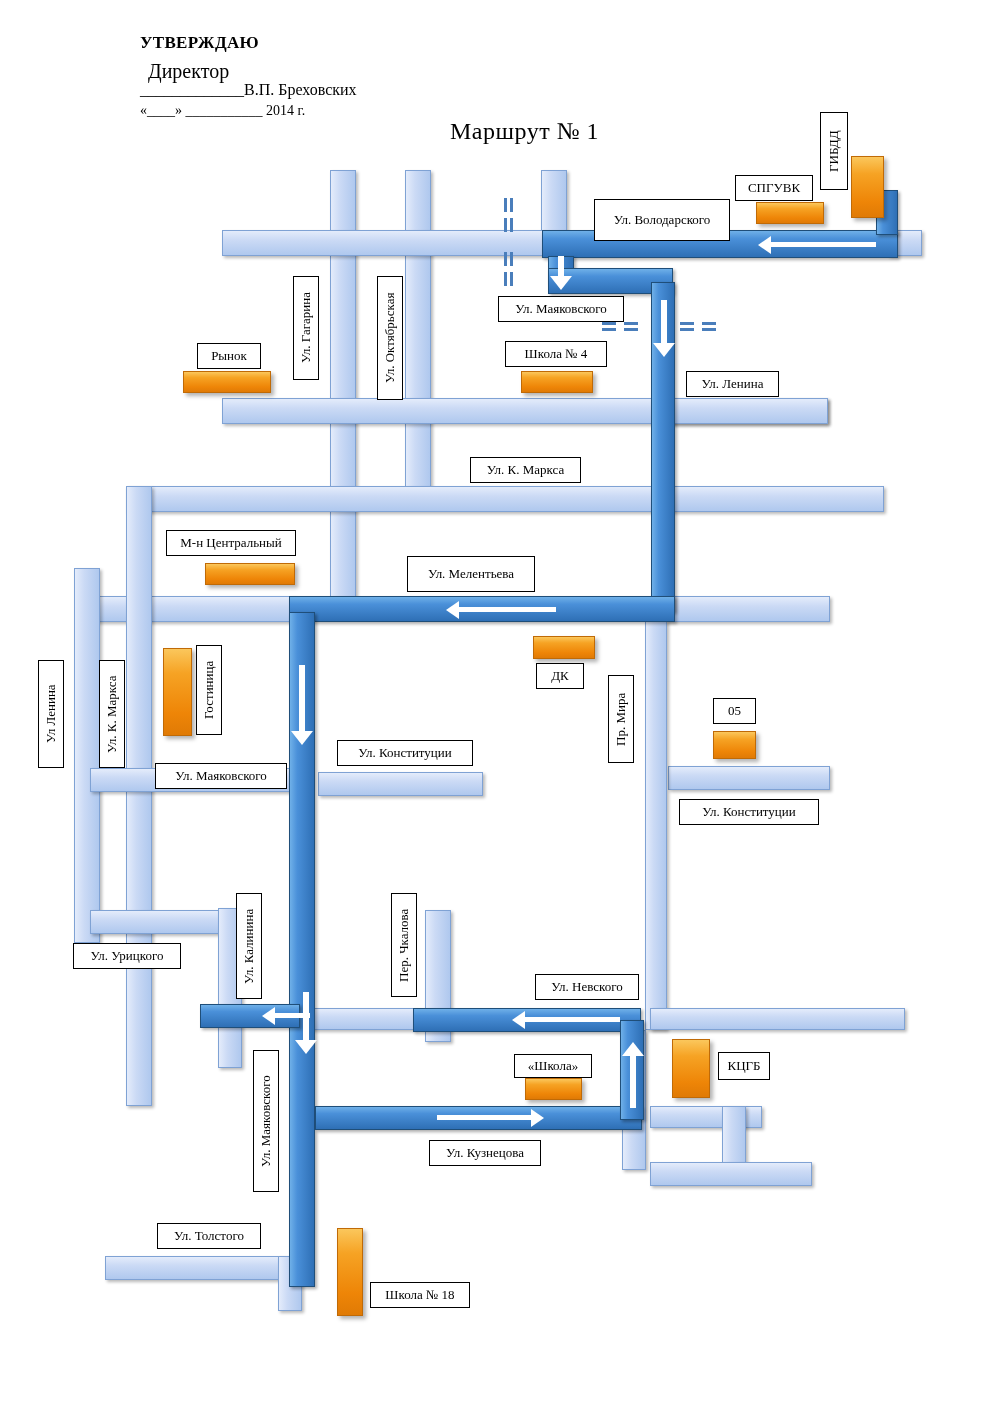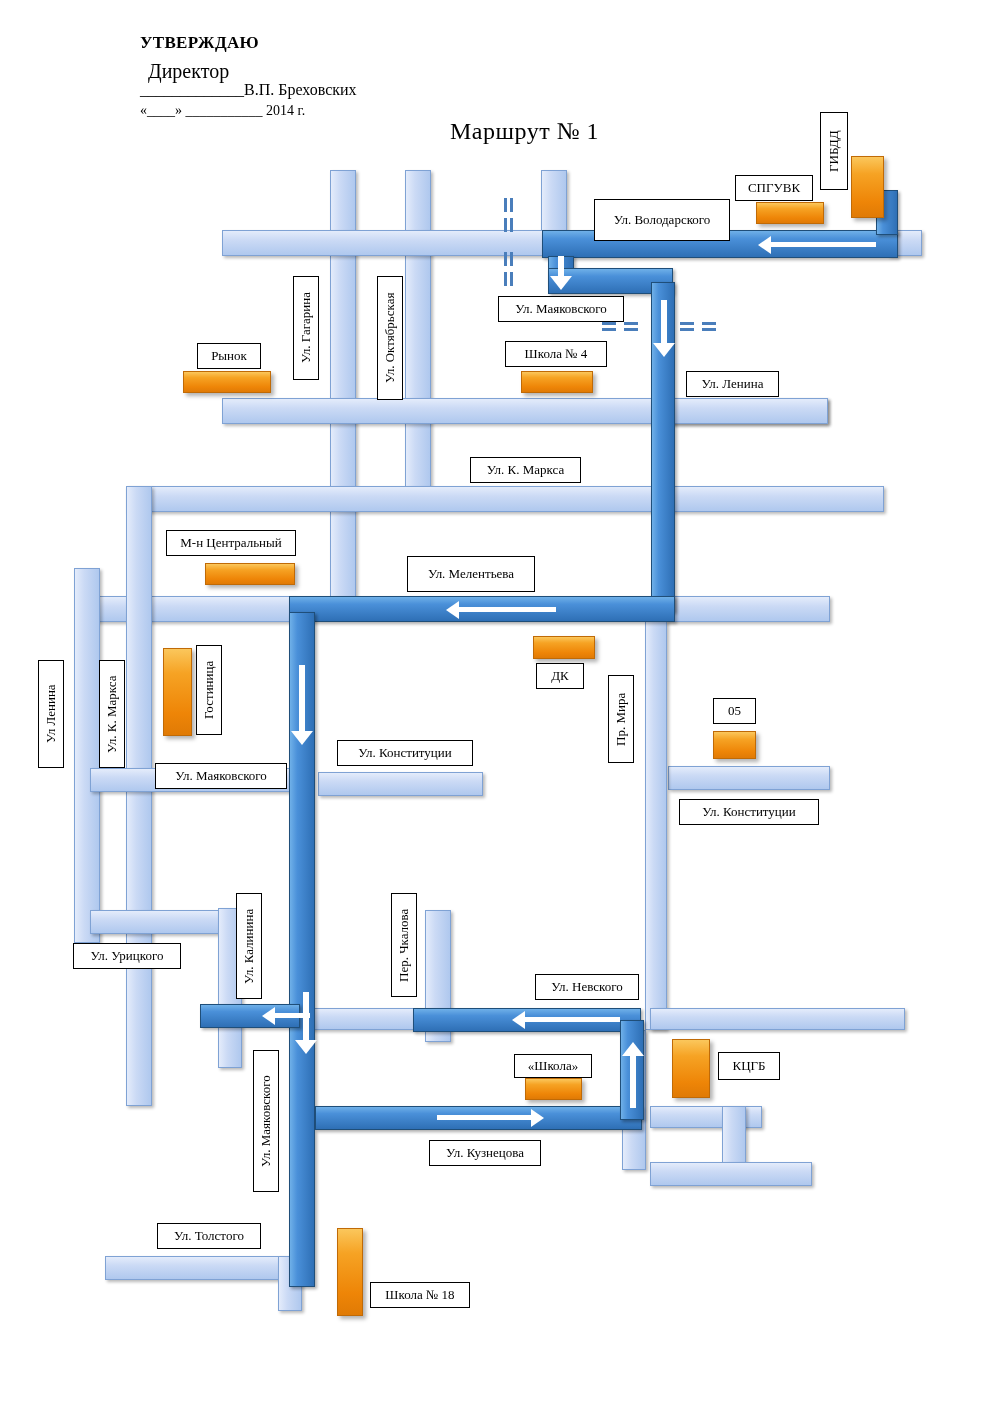--- a/index.html
+++ b/index.html
@@ -295,21 +295,21 @@
   <div class="lbl" style="left:73px;top:943px;width:108px;height:26px;">
       <span>Ул. Урицкого</span>
     </div>
   <div class="lbl" style="left:535px;top:974px;width:104px;height:26px;">
       <span>Ул. Невского</span>
     </div>
 
   <div class="lbl" style="left:514px;top:1054px;width:78px;height:24px;">
       <span>«Школа»</span>
     </div>
-  <div class="lbl" style="left:718px;top:1052px;width:62px;height:28px;">
+  <div class="lbl" style="left:718px;top:1052px;width:52px;height:28px;">
       <span>КЦГБ</span>
     </div>
 
   <div class="lbl vt" style="left:253px;top:1050px;width:26px;height:142px;">
       <span>Ул. Маяковского</span>
     </div>
   <div class="lbl" style="left:429px;top:1140px;width:112px;height:26px;">
       <span>Ул. Кузнецова</span>
     </div>
 

